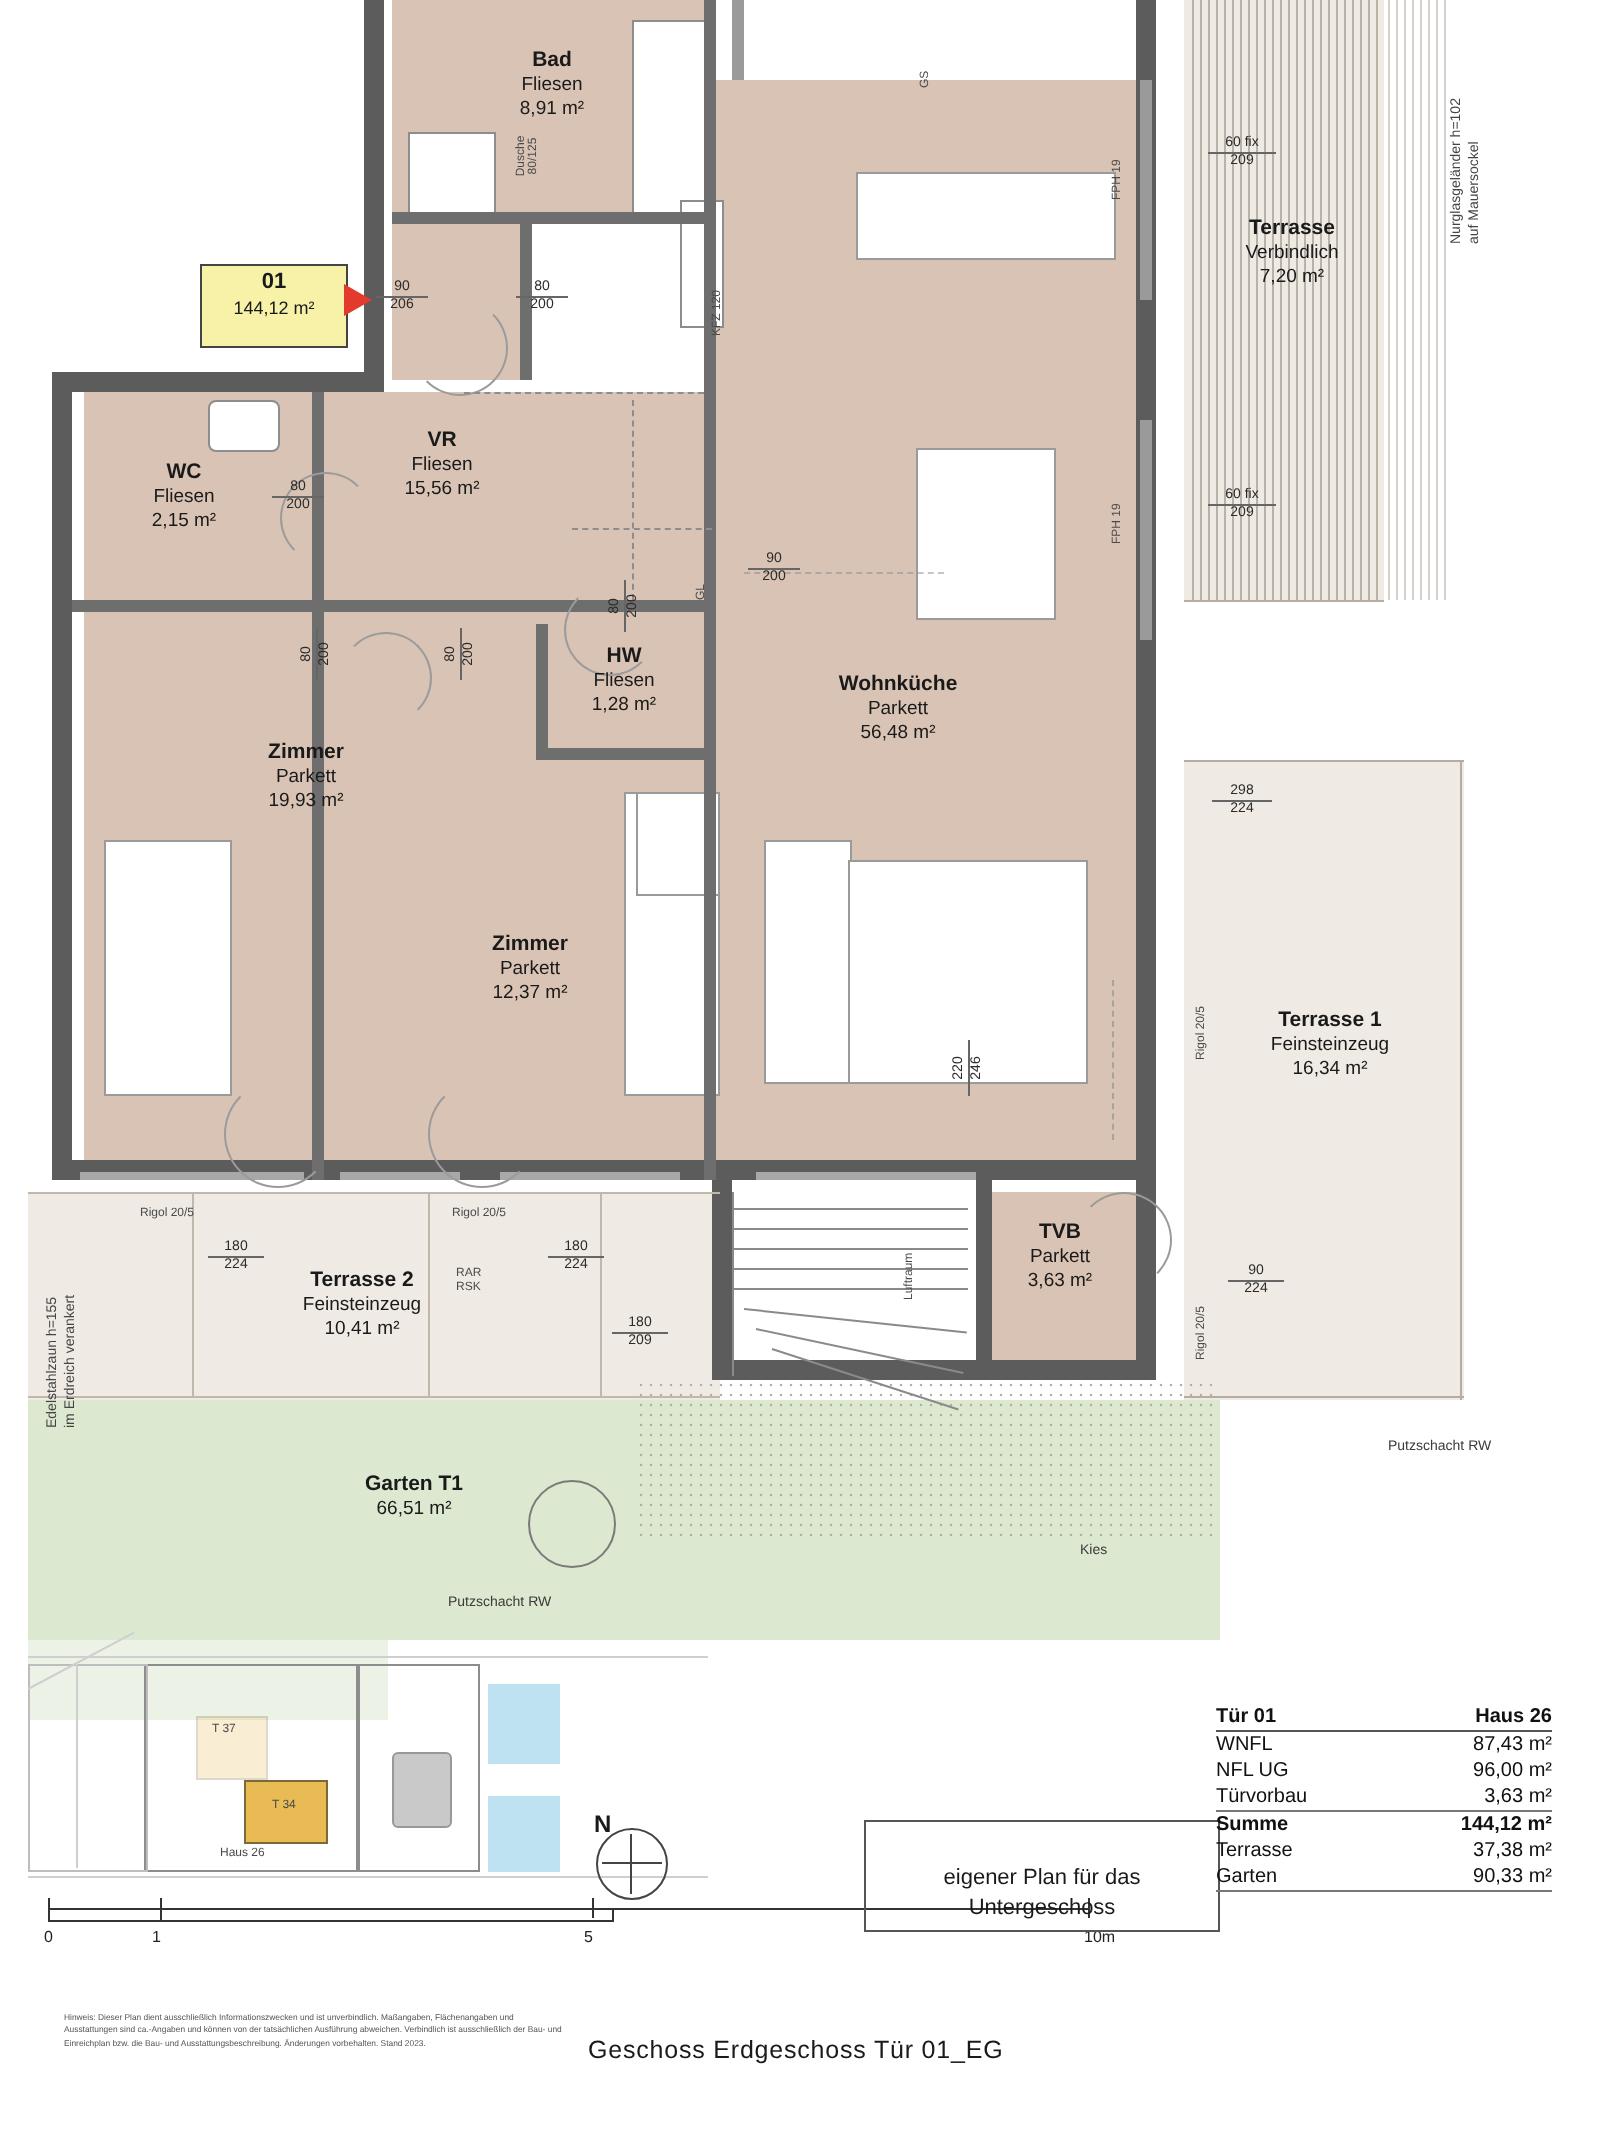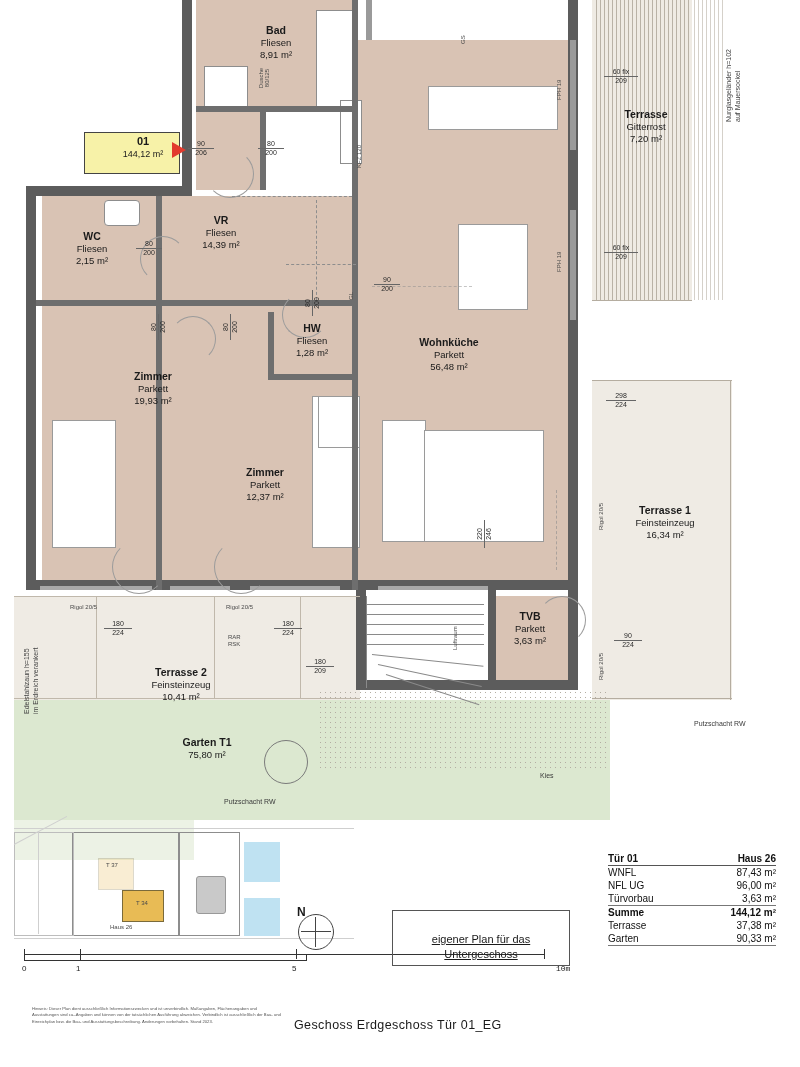--- a/index.html
+++ b/index.html
@@ -208,21 +208,21 @@
 
   <div class="lbl" style="left:52px;top:230px;width:80px;">
     <div class="nm">WC</div>
     <div class="mid">Fliesen</div>
     <div class="mid">2,15 m²</div>
   </div>
 
   <div class="lbl" style="left:178px;top:214px;width:86px;">
     <div class="nm">VR</div>
     <div class="mid">Fliesen</div>
-    <div class="mid">14,39 m²</div>
+    <div class="mid">15,56 m²</div>
   </div>
 
   <div class="lbl" style="left:274px;top:322px;width:76px;">
     <div class="nm">HW</div>
     <div class="mid">Fliesen</div>
     <div class="mid">1,28 m²</div>
   </div>
 
   <div class="lbl" style="left:108px;top:370px;width:90px;">
     <div class="nm">Zimmer</div>
@@ -243,39 +243,39 @@
   </div>
 
   <div class="lbl" style="left:492px;top:610px;width:76px;">
     <div class="nm">TVB</div>
     <div class="mid">Parkett</div>
     <div class="mid">3,63 m²</div>
   </div>
 
   <div class="lbl" style="left:596px;top:108px;width:100px;">
     <div class="nm">Terrasse</div>
-    <div class="mid">Gitterrost</div>
+    <div class="mid">Verbindlich</div>
     <div class="mid">7,20 m²</div>
   </div>
 
   <div class="lbl" style="left:606px;top:504px;width:118px;">
     <div class="nm">Terrasse 1</div>
     <div class="mid">Feinsteinzeug</div>
     <div class="mid">16,34 m²</div>
   </div>
 
-  <div class="lbl" style="left:122px;top:666px;width:118px;">
+  <div class="lbl" style="left:122px;top:634px;width:118px;">
     <div class="nm">Terrasse 2</div>
     <div class="mid">Feinsteinzeug</div>
     <div class="mid">10,41 m²</div>
   </div>
 
   <div class="lbl" style="left:148px;top:736px;width:118px;">
     <div class="nm">Garten T1</div>
-    <div class="mid">75,80 m²</div>
+    <div class="mid">66,51 m²</div>
   </div>
 
   <div class="tiny2 abs rot90" style="left:258px;top:104px;width:52px;text-align:center;white-space:pre;"><span>Dusche
 80/125</span></div>
   <div class="tiny2 abs rot90" style="left:356px;top:168px;width:40px;"><span>KFZ 120</span></div>
   <div class="tiny2 abs rot90" style="left:348px;top:300px;width:30px;"><span>GL</span></div>
   <div class="tiny2 abs rot90" style="left:460px;top:44px;width:30px;"><span>GS</span></div>
   <div class="tiny2 abs rot90" style="left:556px;top:100px;width:40px;"><span>FPH 19</span></div>
   <div class="tiny2 abs rot90" style="left:556px;top:272px;width:40px;"><span>FPH 19</span></div>
   <div class="tiny2 abs rot90" style="left:452px;top:650px;width:46px;"><span>Luftraum</span></div>
@@ -347,21 +347,21 @@
   </div>
   <div class="dimbox" style="left:306px;top:658px;width:28px;">
     <div class="t">180</div>
     <div class="b">209</div>
   </div>
   <div class="dimbox" style="left:614px;top:632px;width:28px;">
     <div class="t">90</div>
     <div class="b">224</div>
   </div>
 
-  <div class="tag" style="left:84px;top:132px;width:72px;height:36px;padding-left:22px;">
+  <div class="tag" style="left:100px;top:132px;width:72px;height:36px;">
     <b>01</b>
     <div style="font-size:9px;">144,12 m²</div>
   </div>
   <div class="arrow" style="left:172px;top:142px;"></div>
 
 </div>
 
 <div class="site" style="left:14px;top:828px;width:340px;height:140px;">
   <div class="parcel" style="left:58px;top:4px;width:106px;height:102px;"></div>
   <div class="parcel" style="left:164px;top:4px;width:60px;height:102px;"></div>
@@ -382,29 +382,29 @@
 
 <div class="compass" style="left:298px;top:914px;"></div>
 <div class="abs" style="left:297px;top:905px;font-size:12px;font-weight:bold;"><span>N</span></div>
 
 <div class="scale" style="left:24px;top:950px;width:300px;height:24px;">
   <div class="bar" style="left:0;top:4px;width:56px;background:#ffffff;"></div>
   <div class="bar" style="left:56px;top:4px;width:225px;background:#ffffff;"></div>
   <div class="tick" style="left:-2px;top:14px;">0</div>
   <div class="tick" style="left:52px;top:14px;">1</div>
   <div class="tick" style="left:268px;top:14px;">5</div>
-  <div class="tick" style="left:532px;top:14px;font-family:Liberation Mono, monospace;">10m</div>
+  <div class="tick" style="left:518px;top:14px;">10m</div>
 </div>
 <div class="line" style="left:24px;top:954px;width:520px;height:1px;background:#333;"></div>
 <div class="line" style="left:24px;top:949px;width:1px;height:10px;background:#333;"></div>
 <div class="line" style="left:80px;top:949px;width:1px;height:10px;background:#333;"></div>
 <div class="line" style="left:296px;top:949px;width:1px;height:10px;background:#333;"></div>
 <div class="line" style="left:544px;top:949px;width:1px;height:10px;background:#333;"></div>
 
-<div class="noteBox" style="left:392px;top:910px;width:168px;height:42px;white-space:pre-line;text-decoration:underline;">
+<div class="noteBox" style="left:432px;top:910px;width:168px;height:42px;white-space:pre-line;">
   <span>eigener Plan für das
 Untergeschoss</span>
 </div>
 
 <div class="table" style="left:608px;top:852px;width:168px;">
   <div class="row head">
     <span>Tür 01</span>
     <span>Haus 26</span>
   </div>
   <div class="row">

